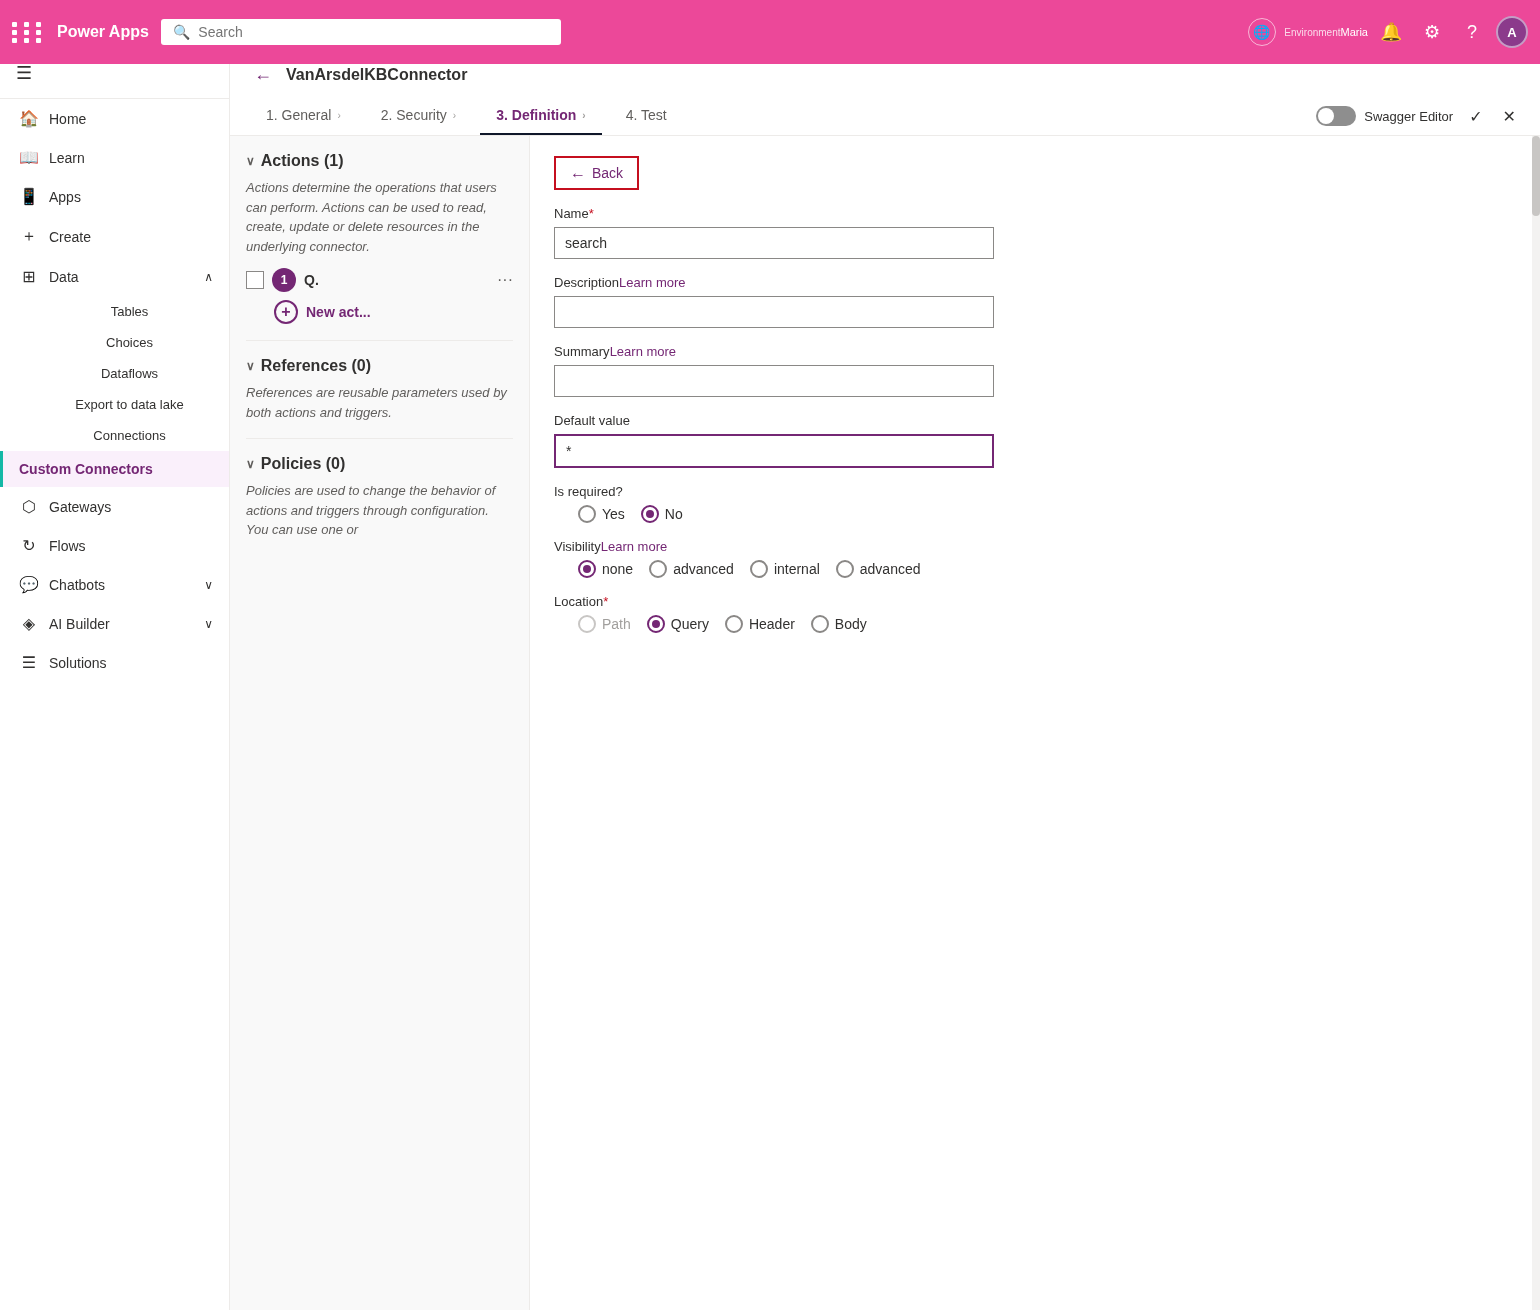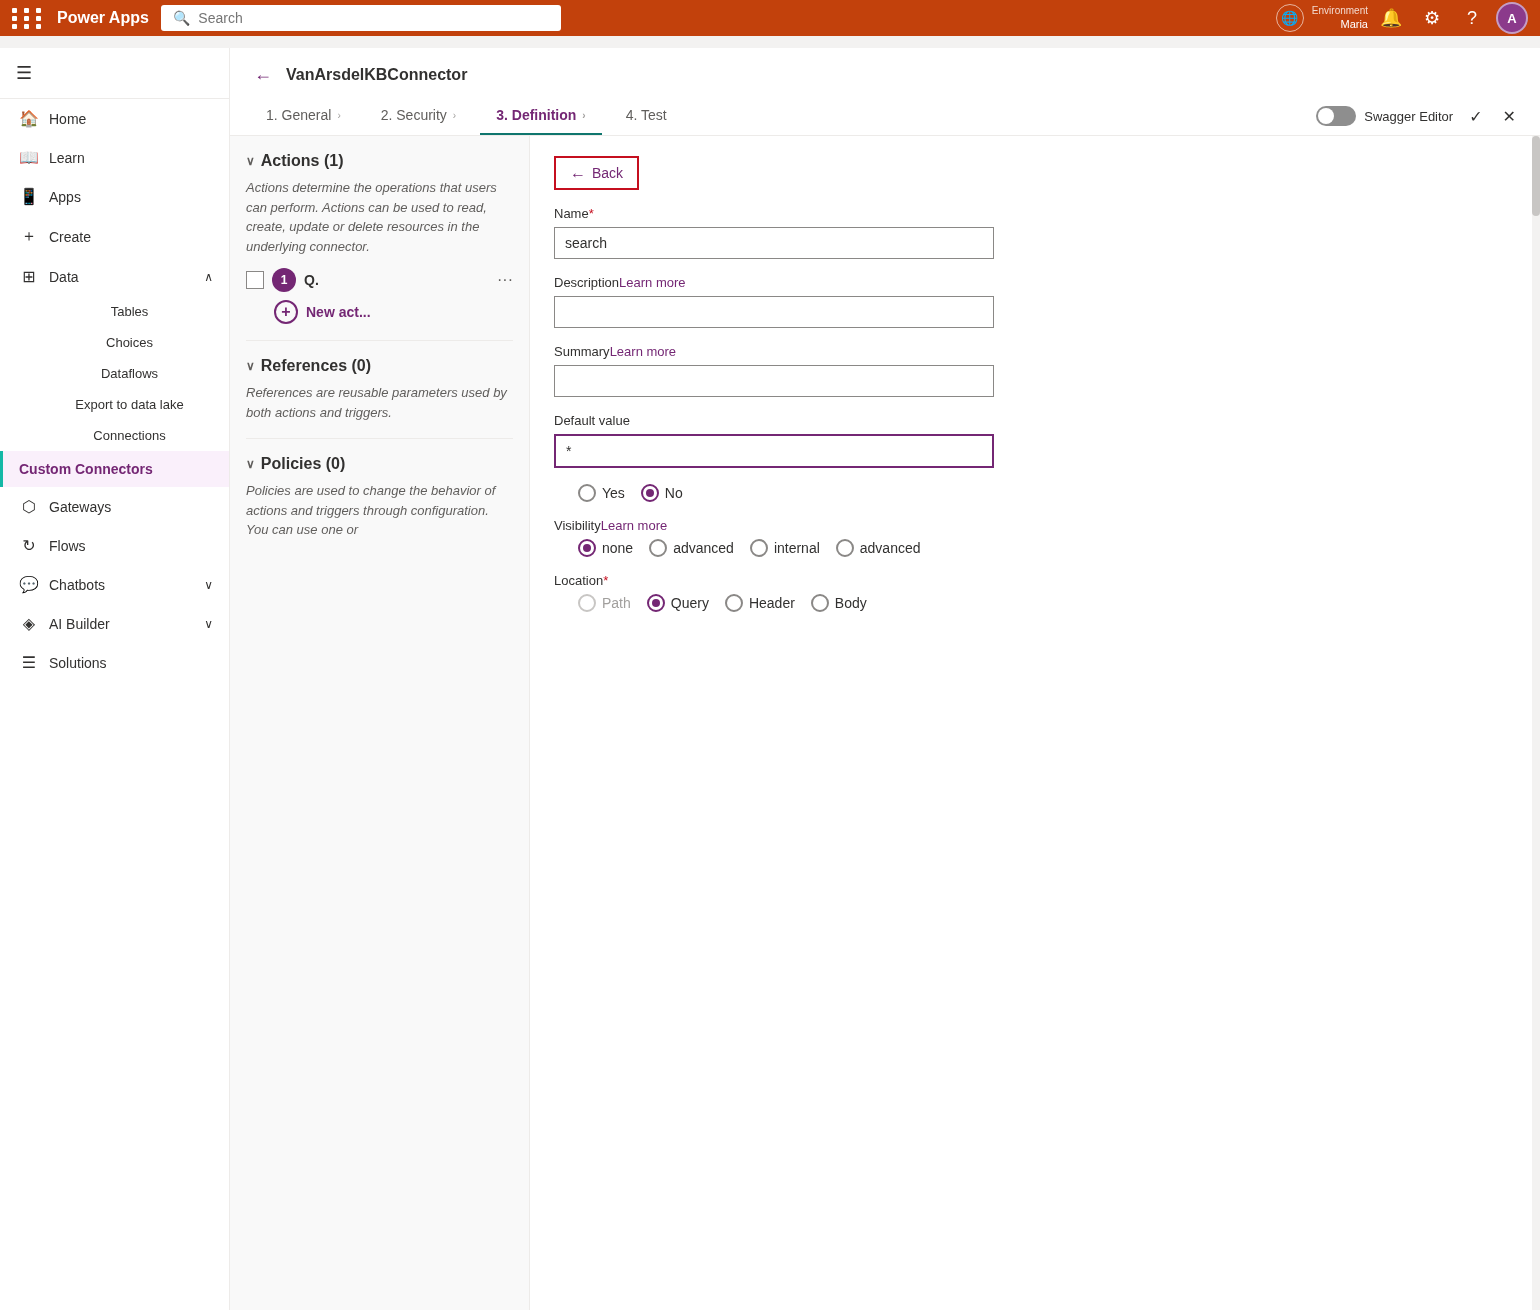--- a/index.html
+++ b/index.html
@@ -2,22 +2,22 @@
 <html><head>
   <meta charset="utf-8">
   <style>
     * { box-sizing: border-box; margin: 0; padding: 0; }
     body { font-family: 'Segoe UI', Arial, sans-serif; font-size: 14px; background: #f3f2f1; overflow: hidden; }
 
     
     .topbar {
       display: flex;
       align-items: center;
-      background: #c2410c;
-      height: 36px;
+      background: #ec4899;
+      height: 64px;
       padding: 0 12px;
       gap: 12px;
       position: fixed;
       top: 0; left: 0; right: 0;
       z-index: 100;
     }
     .topbar-grid {
       display: grid;
       grid-template-columns: 9px 9px 9px;
       gap: 3px;
@@ -54,21 +54,20 @@
     }
     .topbar-right {
       display: flex;
       align-items: center;
       gap: 8px;
       margin-left: auto;
       color: white;
     }
     .env-info {
       display: flex;
-      flex-direction: column;
       align-items: flex-end;
       font-size: 11px;
       line-height: 1.3;
     }
     .env-info span:first-child { font-size: 10px; opacity: 0.8; }
     .topbar-icon {
       width: 32px; height: 32px;
       display: flex; align-items: center; justify-content: center;
       cursor: pointer; border-radius: 3px;
       color: white; font-size: 18px;
@@ -183,21 +182,21 @@
       gap: 6px;
       padding: 10px 16px;
       cursor: pointer;
       color: #605e5c;
       font-size: 14px;
       border-bottom: 2px solid transparent;
       white-space: nowrap;
     }
     .tab-item.active {
       color: #742774;
-      border-bottom: 2px solid #0f766e;
+      border-bottom: 2px solid #0f172a;
       font-weight: 600;
     }
     .tab-chevron { color: #a19f9d; font-size: 10px; }
     .tab-actions {
       margin-left: auto;
       display: flex;
       align-items: center;
       gap: 12px;
     }
     .swagger-toggle {
@@ -603,20 +602,21 @@
         </div>
 
         
         <div class="form-group">
           <div class="form-label">Default value</div>
           <input type="text" class="form-input focused default-val" value="*" style="">
         </div>
 
         
         <div class="form-group">
+          <div class="form-label">Is required?</div>
           <div class="radio-group">
             <label class="radio-item">
               <div class="radio-circle"></div>
               <span>Yes</span>
             </label>
             <label class="radio-item">
               <div class="radio-circle selected"></div>
               <span>No</span>
             </label>
           </div>

